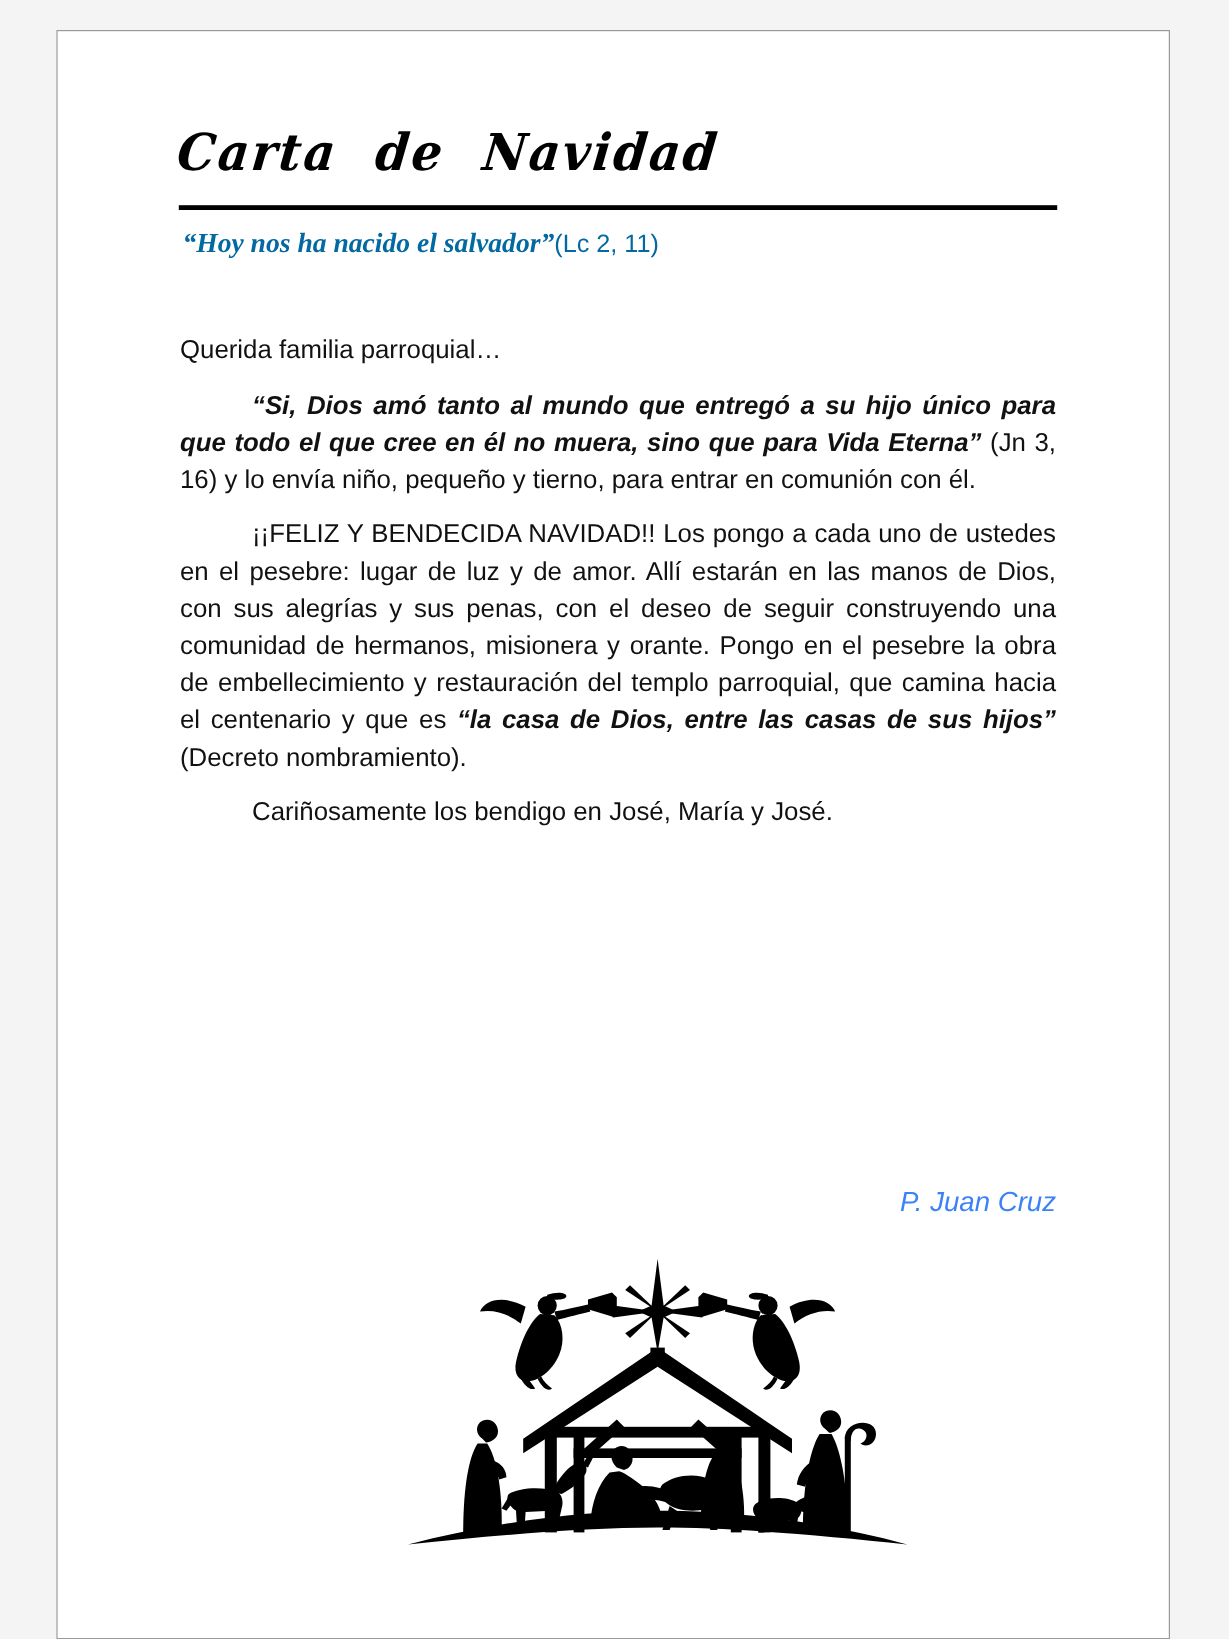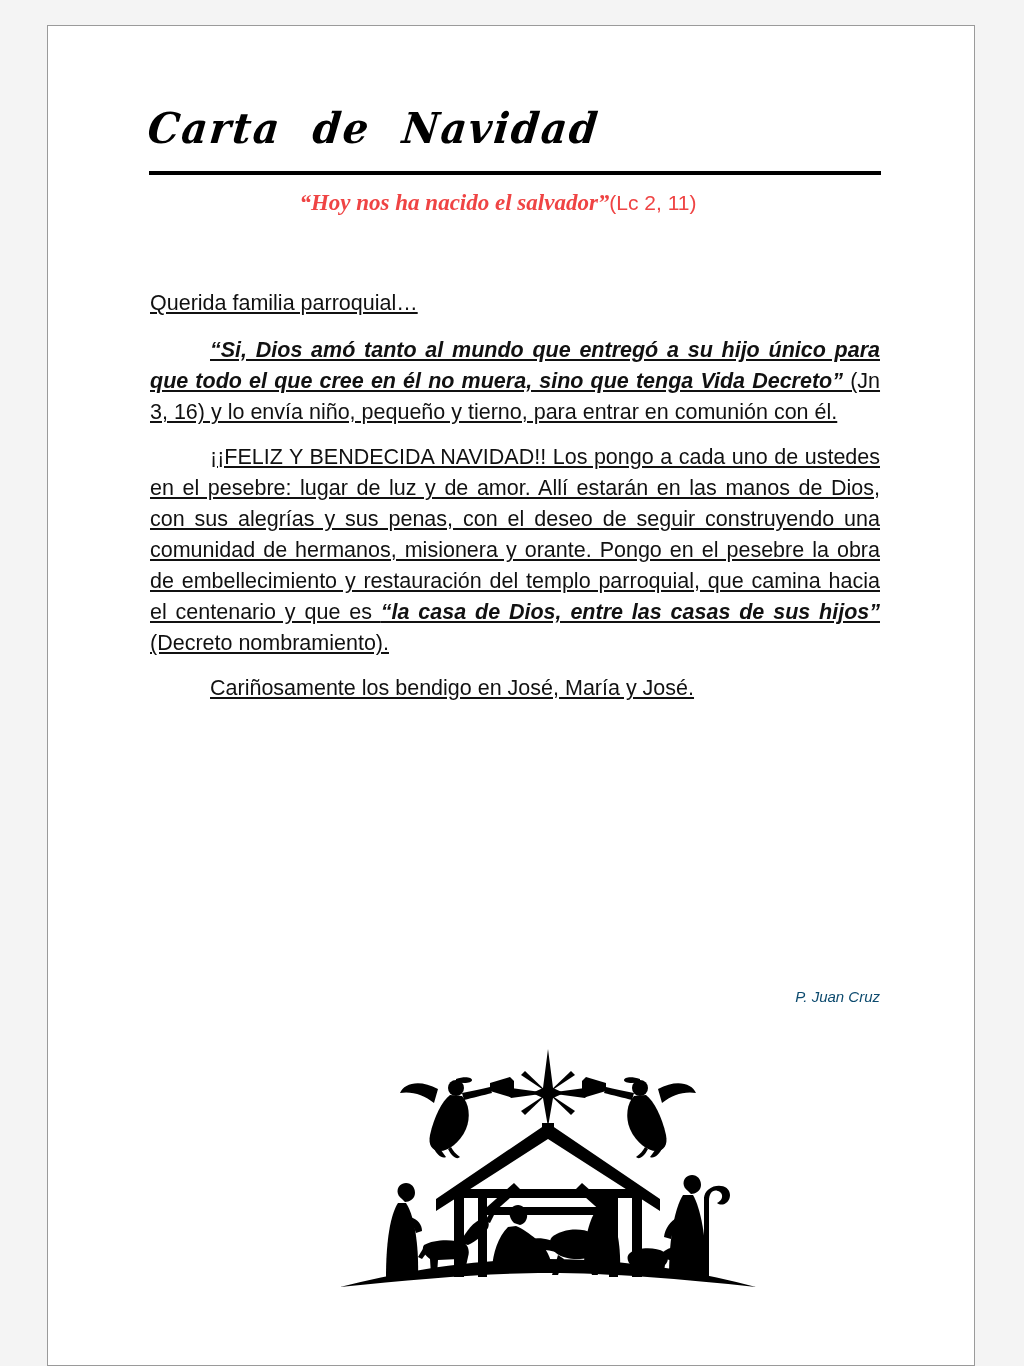--- a/index.html
+++ b/index.html
@@ -53,26 +53,26 @@
     position: absolute;
     left: 101px;
     top: 145px;
     width: 732px;
     height: 4px;
     background: #000;
   }
 
   .epigraph {
     position: absolute;
-    left: 84px;
+    left: 104px;
     top: 164px;
     width: 732px;
-    text-align: center;
+    text-align: left;
     font-size: 21px;
-    color: #ef4444;
+    color: #0369a1;
     white-space: nowrap;
   }
   .epigraph .scripture {
     font-family: "Liberation Serif", serif;
     font-weight: bold;
     font-style: italic;
     font-size: 23px;
   }
   .epigraph .ref {
     font-family: "Liberation Sans", sans-serif;
@@ -86,44 +86,43 @@
     position: absolute;
     left: 102px;
     top: 250px;
     width: 730px;
     font-family: "Liberation Sans", sans-serif;
     font-size: 21.5px;
     line-height: 31px;
     color: #111;
   }
   .para {
-    margin: 12px 0 14px 0;
+    margin: 0 0 14px 0;
     text-align: justify;
     text-justify: inter-word;
-    text-decoration: underline;
   }
   .para.indent { text-indent: 60px; }
   .para b,
   .para .bi {
     font-weight: bold;
     font-style: italic;
   }
 
   .salutation { margin-bottom: 16px; }
 
   .signature {
     position: absolute;
     left: 102px;
     top: 962px;
     width: 730px;
     text-align: right;
     font-family: "Liberation Sans", sans-serif;
     font-style: italic;
-    font-size: 15px;
-    color: #0c4a6e;
+    font-size: 23px;
+    color: #3b82f6;
   }
 
   
   .nativity {
     position: absolute;
     left: 290px;
     top: 1005px;
     width: 420px;
     height: 260px;
   }
@@ -142,21 +141,21 @@
     <div class="epigraph">
       <span class="scripture">“Hoy nos ha nacido el salvador”</span><span class="ref">(Lc 2, 11)</span>
     </div>
 
     <div class="body-copy">
 
       <p class="para salutation"><span>Querida familia parroquial…</span></p>
 
 
 
-      <p class="para indent"><span class="bi">“Si, Dios amó tanto al mundo que entregó a su hijo único para que todo el que cree en él no muera, sino que tenga Vida Decreto”</span><span> (Jn 3, 16) y lo envía niño, pequeño y tierno, para entrar en comunión con él.</span></p>
+      <p class="para indent"><span class="bi">“Si, Dios amó tanto al mundo que entregó a su hijo único para que todo el que cree en él no muera, sino que para Vida Eterna”</span><span> (Jn 3, 16) y lo envía niño, pequeño y tierno, para entrar en comunión con él.</span></p>
 
       <p class="para indent"><span>¡¡FELIZ Y BENDECIDA NAVIDAD!! Los pongo a cada uno de ustedes en el pesebre: lugar de luz y de amor. Allí estarán en las manos de Dios, con sus alegrías y sus penas, con el deseo de seguir construyendo una comunidad de hermanos, misionera y orante. Pongo en el pesebre la obra de embellecimiento y restauración del templo parroquial, que camina hacia el centenario y que es </span><span class="bi">“la casa de Dios, entre las casas de sus hijos”</span><span> (Decreto nombramiento).</span></p>
 
       <p class="para indent"><span>Cariñosamente los bendigo en José, María y José.</span></p>
 
     </div>
 
     <div class="signature">P. Juan Cruz</div>
 
     <div class="nativity">

